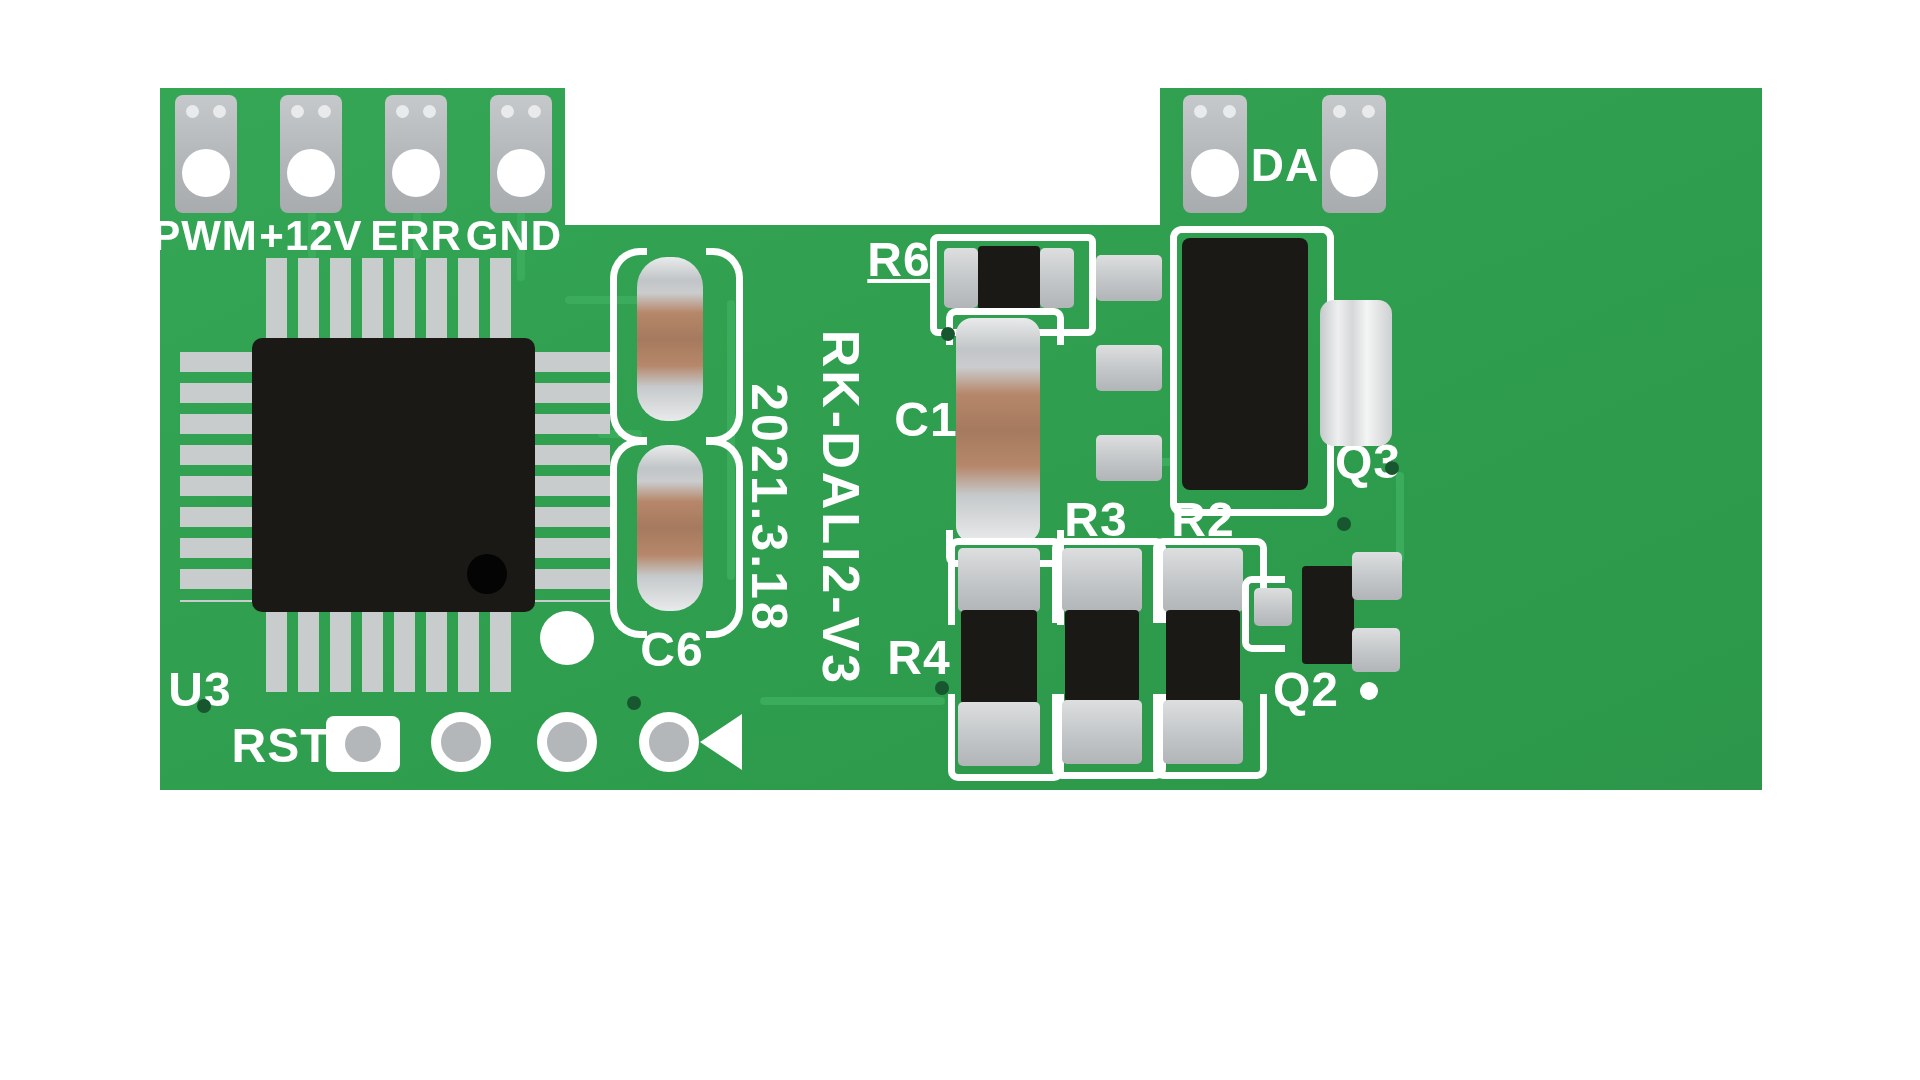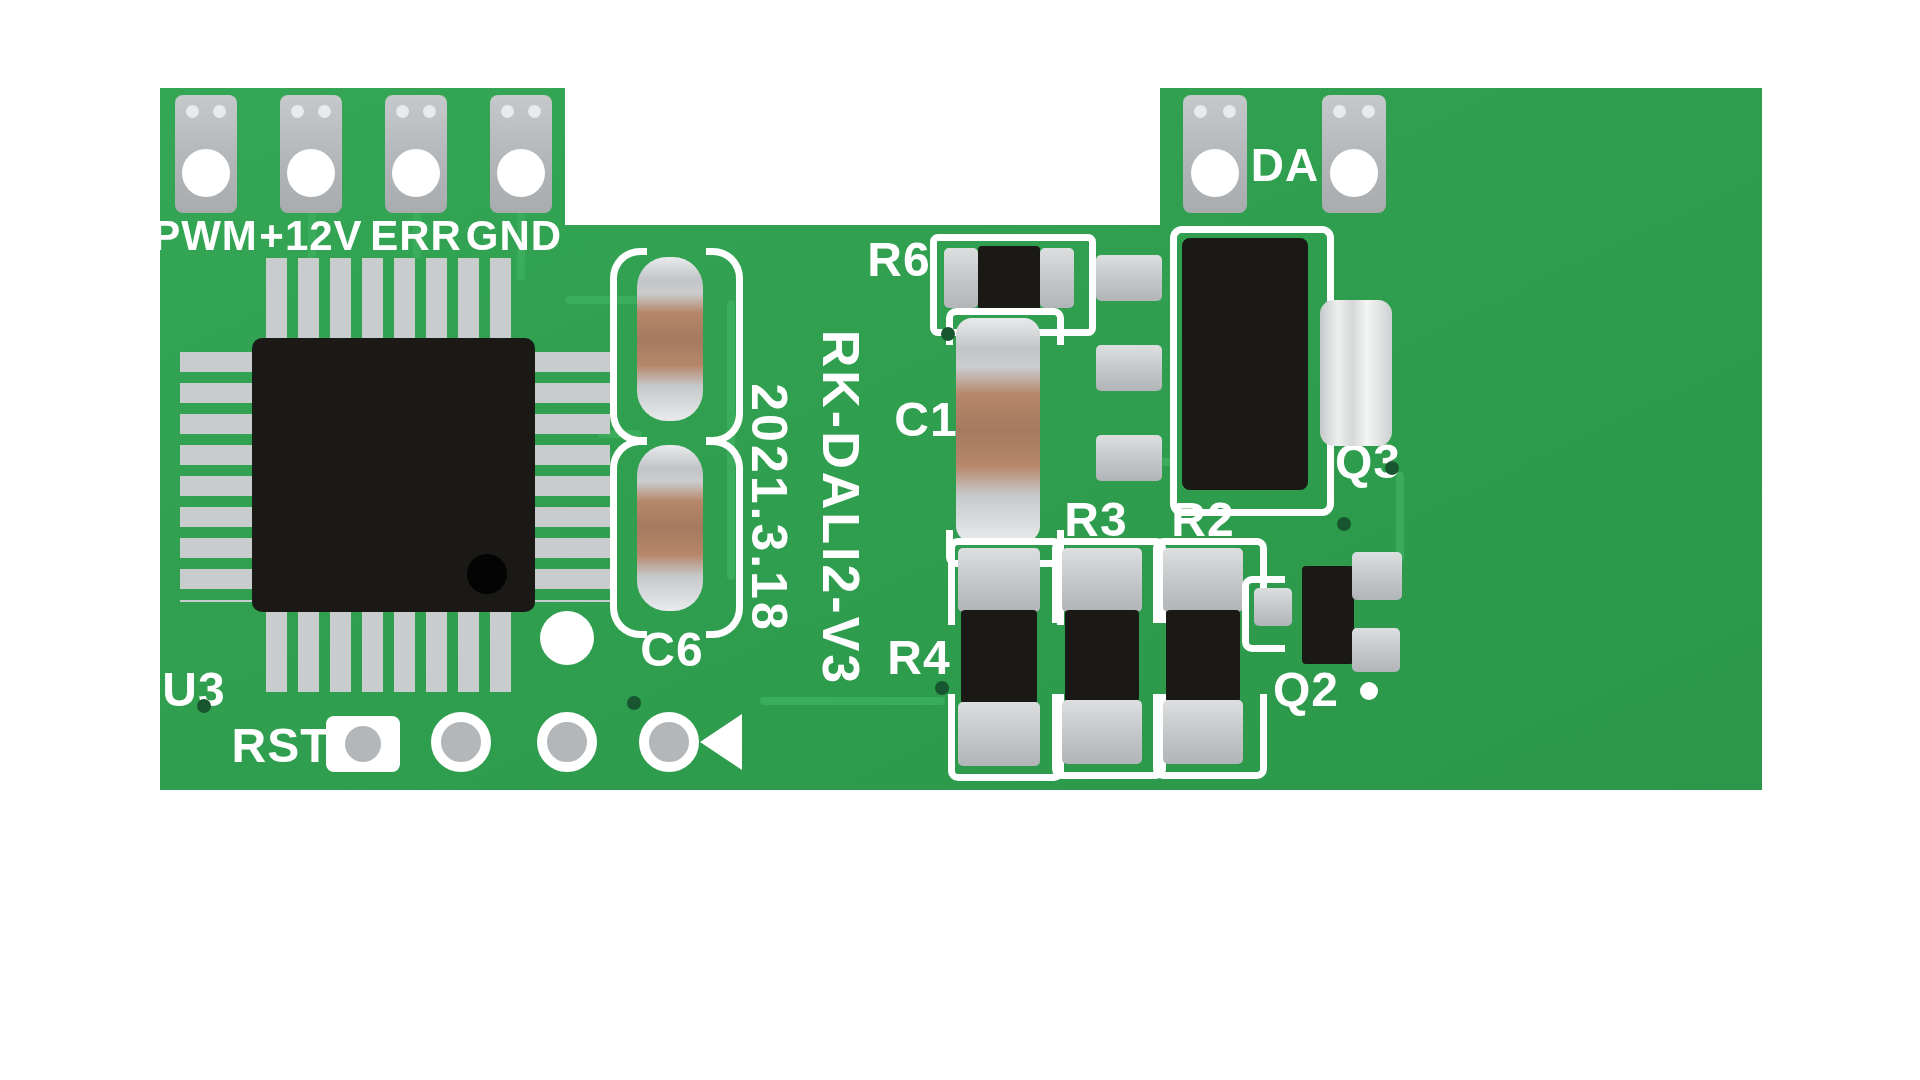--- a/index.html
+++ b/index.html
@@ -113,35 +113,35 @@
     </div>
     <div class="label" style="left:1285px;top:138px;font-size:46px;">DA</div>
 
     <div class="abs" style="left:266px;top:258px;width:256px;height:82px;background:repeating-linear-gradient(90deg,#c9cccd 0 21px,rgba(0,0,0,0) 21px 32px);"></div>
     <div class="abs" style="left:266px;top:610px;width:256px;height:82px;background:repeating-linear-gradient(90deg,#c9cccd 0 21px,rgba(0,0,0,0) 21px 32px);"></div>
     <div class="abs" style="left:180px;top:352px;width:74px;height:250px;background:repeating-linear-gradient(180deg,#c9cccd 0 20px,rgba(0,0,0,0) 20px 31px);"></div>
     <div class="abs" style="left:534px;top:352px;width:76px;height:250px;background:repeating-linear-gradient(180deg,#c9cccd 0 20px,rgba(0,0,0,0) 20px 31px);"></div>
     <div class="black-chip" style="position:absolute;left:252px;top:338px;width:283px;height:274px;border-radius:10px;">
       <div style="position:absolute;right:28px;bottom:18px;width:40px;height:40px;border-radius:50%;background:#050404;"></div>
     </div>
-    <div class="label" style="left:194px;top:662px;font-size:48px;">U3</div>
+    <div class="label" style="left:200px;top:662px;font-size:48px;">U3</div>
 
     <div class="bracket bl" style="left:610px;top:248px;width:30px;height:182px;"></div>
     <div class="bracket br" style="left:706px;top:248px;width:30px;height:182px;"></div>
     <div class="cap-cyl" style="left:637px;top:257px;width:66px;height:164px;"></div>
     <div class="bracket bl" style="left:610px;top:438px;width:30px;height:186px;"></div>
     <div class="bracket br" style="left:706px;top:438px;width:30px;height:186px;"></div>
     <div class="cap-cyl" style="left:637px;top:445px;width:66px;height:166px;"></div>
     <div class="label" style="left:672px;top:622px;font-size:48px;">C6</div>
     <div class="white-dot" style="left:540px;top:611px;width:54px;height:54px;"></div>
 
     <div class="v-text" style="left:769px;top:508px;font-size:50px;">2021.3.18</div>
     <div class="v-text" style="left:841px;top:508px;font-size:52px;">RK-DALI2-V3</div>
 
-    <div class="label" style="left:899px;top:232px;font-size:48px;">R6</div>
+    <div class="label" style="left:899px;top:232px;font-size:48px;text-decoration:underline;">R6</div>
     <div class="outline" style="left:930px;top:234px;width:152px;height:88px;"></div>
     <div class="silver" style="position:absolute;left:944px;top:248px;width:34px;height:60px;"></div>
     <div class="black-chip" style="position:absolute;left:978px;top:246px;width:62px;height:64px;border-radius:4px;"></div>
     <div class="silver" style="position:absolute;left:1040px;top:248px;width:34px;height:60px;"></div>
 
     <div class="label" style="left:926px;top:392px;font-size:48px;">C1</div>
     <div class="bracket bt" style="left:946px;top:308px;width:104px;height:30px;"></div>
     <div class="bracket bb" style="left:946px;top:530px;width:104px;height:30px;"></div>
     <div class="cap-cyl" style="left:956px;top:318px;width:84px;height:224px;border-radius:16px;"></div>
 

